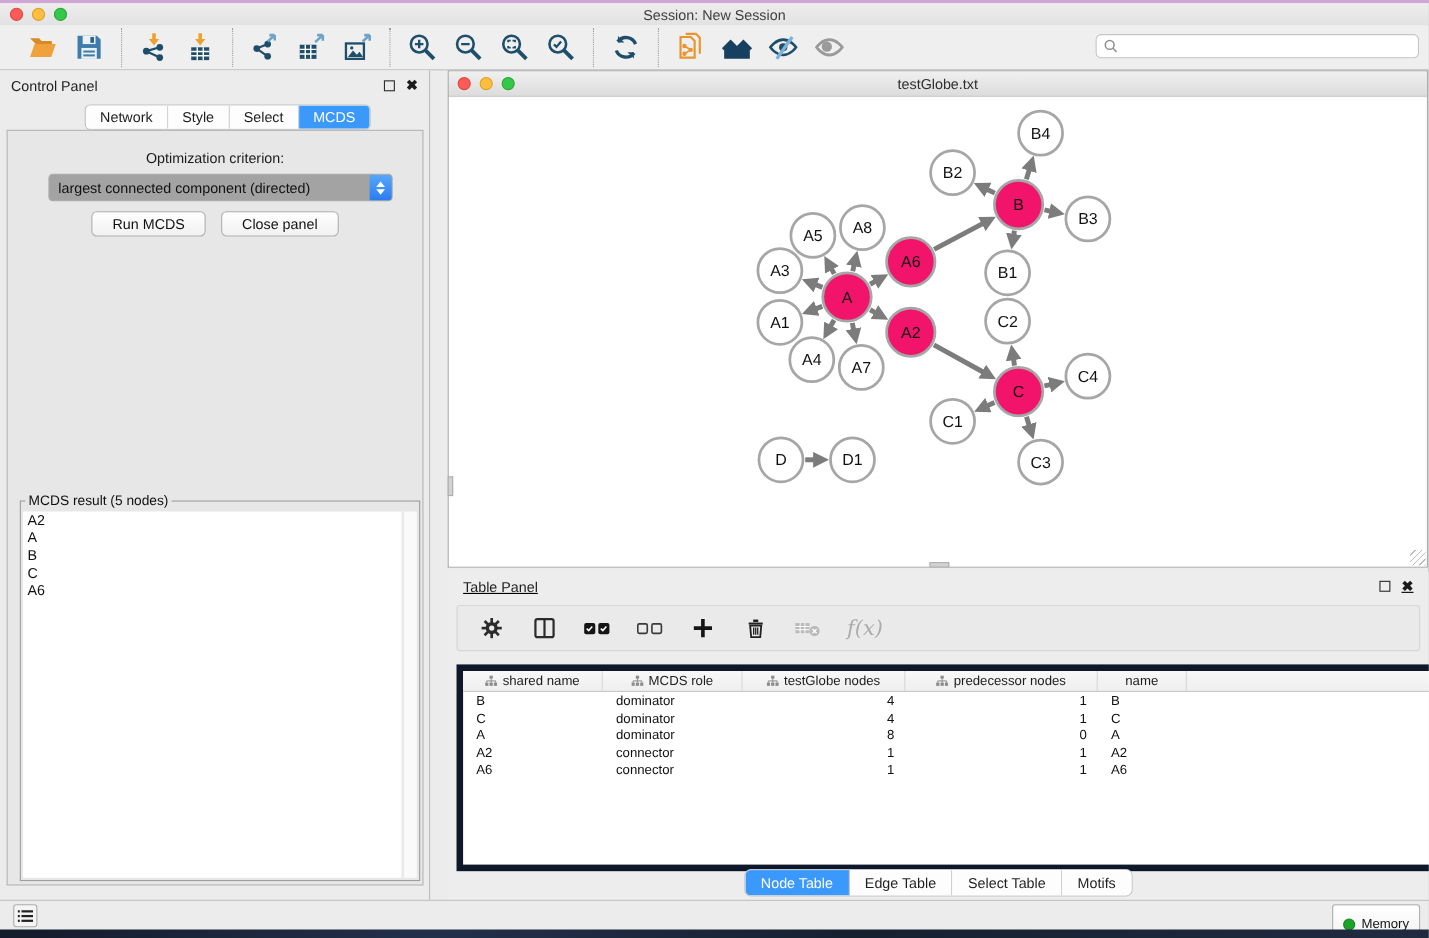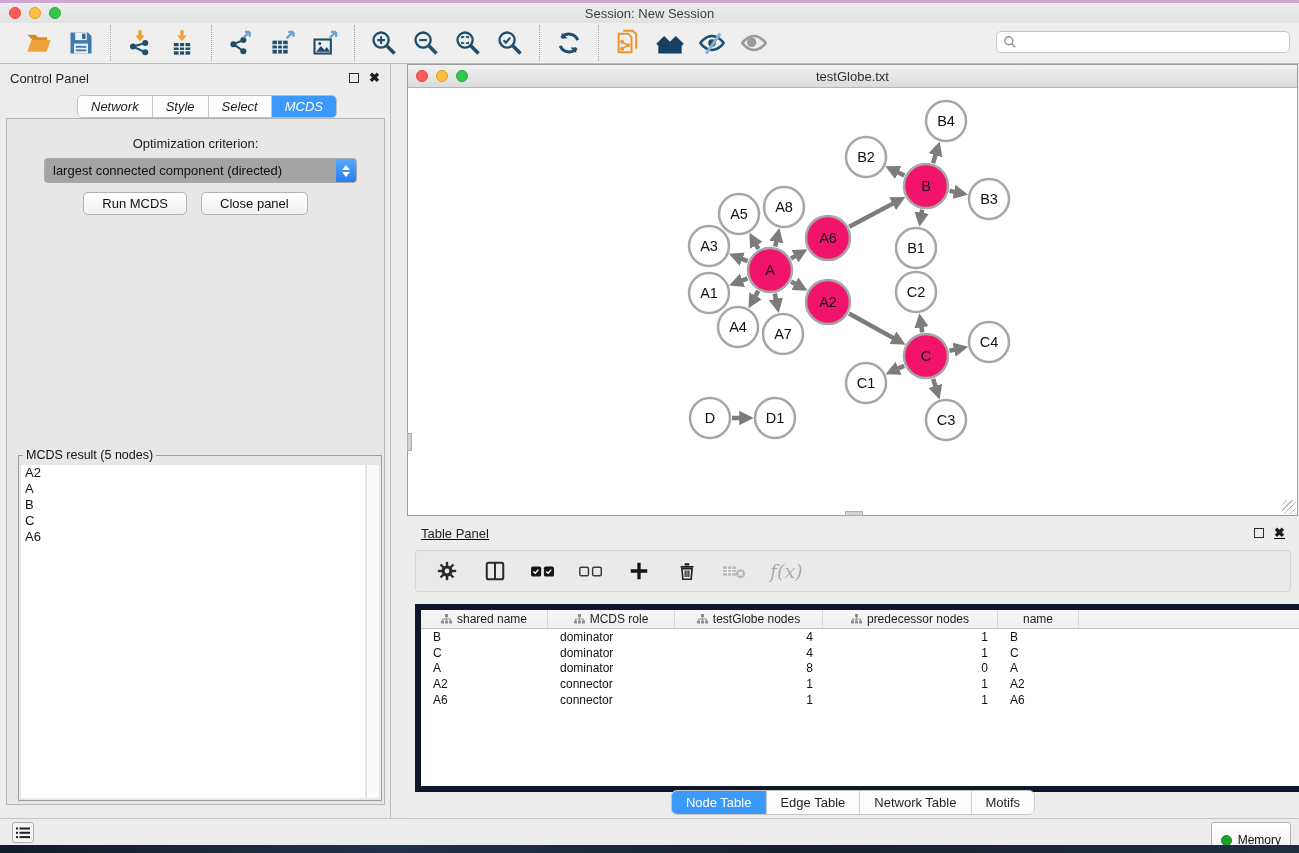--- a/index.html
+++ b/index.html
@@ -33,21 +33,21 @@
 
   
   .control-panel { position:absolute; left:0; top:64px; width:391px; height:754px; background:#ECECEC; border-right:1px solid #BDBDBD; }
   .cp-header { height:28px; display:flex; align-items:center; padding:0 10px; }
   .cp-title { font-size:13px; color:#1E1E1E; }
   .panel-icons { margin-left:auto; display:flex; gap:10px; align-items:center; }
   .float-ic { width:10px; height:10px; border:1.6px solid #2B2B2B; display:inline-block; }
   .close-ic { font-size:13px; font-weight:bold; color:#1B1B1B; line-height:10px; }
 
   .cp-tabs { position:absolute; left:77px; top:31px; display:flex; border:1px solid #BFBFBF; border-radius:5px; overflow:hidden; background:#fff; }
-  .cp-tab { font-size:13px; color:#1F1F1F; padding:3px 13px; background:#FDFDFD; border-right:1px solid #C9C9C9; cursor:default;font-style:italic; }
+  .cp-tab { font-size:13px; color:#1F1F1F; padding:3px 13px; background:#FDFDFD; border-right:1px solid #C9C9C9; cursor:default; }
   .cp-tab:last-child { border-right:none; }
   .cp-tab.sel { background:#3B99FC; color:#fff; }
 
   .cp-box { position:absolute; left:6px; top:54px; width:379px; height:687px; background:#E7E7E7; border:1px solid #B5B5B5; }
   .opt-label { text-align:center; margin-top:17px; font-size:13px; color:#1C1C1C; }
   .combo { position:absolute; left:37px; top:39px; width:313px; height:25px; background:#a3a3a3; border:1px solid #ABABAB; border-radius:4px; display:flex; align-items:center; }
   .combo-text { font-size:13px; color:#111; padding-left:8px; flex:1; white-space:nowrap; overflow:hidden; }
   .combo-step { width:20px; height:23px; border-radius:0 3px 3px 0; background:linear-gradient(#55A7FD,#2B7DEF);
                 display:flex; flex-direction:column; align-items:center; justify-content:center; gap:2px; }
   .chev-up { width:0; height:0; border-left:4px solid transparent; border-right:4px solid transparent; border-bottom:5px solid #fff; }
@@ -592,21 +592,21 @@
             <div class="td right" style="width: 175px;">1</div>
             <div class="td left" style="width: 81px;">A6</div>
           </div>
         </div>
       <div class="table-scroll"></div>
     </div>
 
     <div class="tp-tabs">
         <div class="tp-tab sel">Node Table</div>
         <div class="tp-tab">Edge Table</div>
-        <div class="tp-tab">Network Table</div>
+        <div class="tp-tab">Select Table</div>
         <div class="tp-tab">Motifs</div>
       </div>
   </div>
 
   <div class="statusbar">
     <div class="list-btn">
       <svg width="14" height="12" viewBox="0 0 14 12">
           <rect x="0" y="0.5" width="2" height="2" fill="#222"></rect>
           <rect x="3.5" y="0.5" width="10.5" height="2" fill="#222"></rect>
           <rect x="0" y="4.8" width="2" height="2" fill="#222"></rect>

